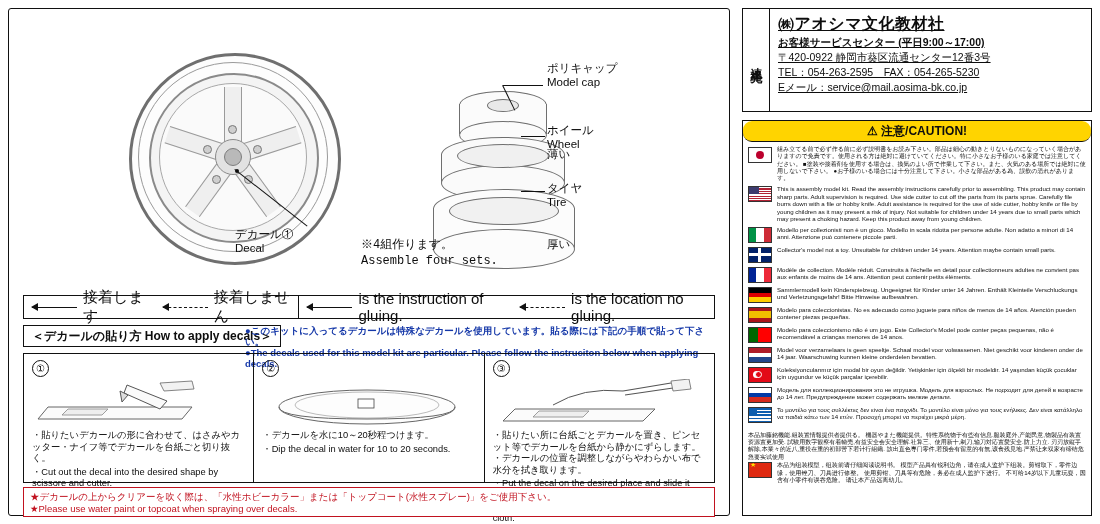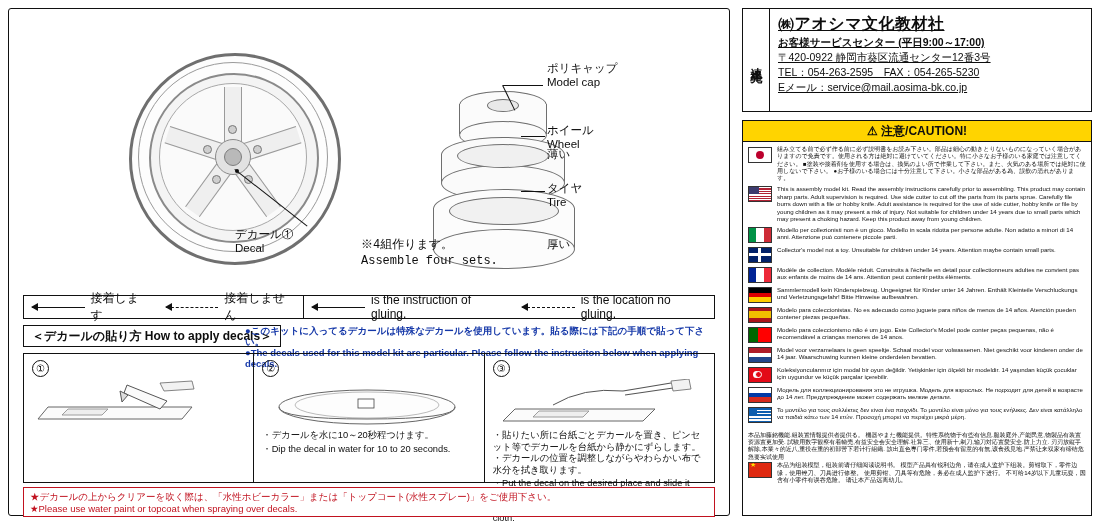--- a/index.html
+++ b/index.html
@@ -90,21 +90,21 @@
   .dotend{position:absolute;width:4px;height:4px;border-radius:50%;background:#111;}
 
   .note4{
     position:absolute;left:352px;top:228px;font-size:12px;line-height:16px;font-family:Liberation Mono, monospace;
   }
 
   
   .legend{
     position:absolute;left:14px;top:286px;width:692px;height:24px;
     border:1px solid #111;box-sizing:border-box;display:flex;align-items:center;
-    font-size:12px;
+    font-size:15px;
   }
   .legend .cell{display:flex;align-items:center;gap:6px;padding:0 8px;height:100%;}
   .legend .div{width:1px;height:100%;background:#111;}
   .arrow-solid{display:inline-block;width:54px;height:1px;background:#111;position:relative;}
   .arrow-solid:before{content:"";position:absolute;left:-1px;top:-4px;border-top:4px solid transparent;border-bottom:4px solid transparent;border-right:7px solid #111;}
   .arrow-dash{display:inline-block;width:54px;height:0;border-top:1px dashed #111;position:relative;}
   .arrow-dash:before{content:"";position:absolute;left:-1px;top:-5px;border-top:4px solid transparent;border-bottom:4px solid transparent;border-right:7px solid #111;}
 
   
   .decal-head{
@@ -157,21 +157,21 @@
   .co-name{font-size:16px;font-weight:bold;letter-spacing:0.5px;}
   .co-line{font-size:10.5px;line-height:15px;}
   .co-line.b{font-weight:bold;}
 
   .caution{
     position:absolute;left:0;top:112px;width:350px;height:396px;
     border:1.5px solid #111;box-sizing:border-box;background:#fff;
   }
   .caution-head{
     height:20px;background:#ffd400;border-bottom:1px solid #111;
-    font-size:12px;font-weight:bold;text-align:center;line-height:20px;
+    font-size:12px;font-weight:bold;text-align:center;line-height:20px;border-radius:9px;
   }
   .caution-list{padding:4px 5px;box-sizing:border-box;}
   .crow{display:flex;gap:5px;margin-bottom:3px;}
   .flag{
     width:22px;min-width:22px;height:14px;border:0.8px solid #333;position:relative;
     overflow:hidden;margin-top:1px;
   }
   .ctext{font-size:6.1px;line-height:7.4px;color:#111;}
   .ctext.jp{font-size:6.0px;line-height:7.3px;}
   .jp-block{font-size:6.0px;line-height:7.4px;padding:2px 5px 0 5px;}
@@ -316,20 +316,24 @@
         <span class="num">①</span>
         <div class="art">
           <svg width="200" height="48" viewBox="0 0 200 48">
             <path d="M6 40 L150 40 L160 28 L16 28 Z" fill="#fbfbfb" stroke="#666" stroke-width="1"></path>
             <path d="M30 36 L70 36 L76 30 L36 30 Z" fill="#eee" stroke="#888" stroke-width="0.8"></path>
             <path d="M95 6 L135 22 L128 30 L92 14 Z" fill="#fafafa" stroke="#555" stroke-width="1"></path>
             <path d="M88 12 L96 16 L90 23 Z" fill="#ddd" stroke="#555" stroke-width="1"></path>
             <path d="M128 4 L160 2 L162 10 L132 12 Z" fill="#f2f2f2" stroke="#666" stroke-width="0.8"></path>
           </svg>
         </div>
+        <div class="stxt">
+          <span>・貼りたいデカールの形に合わせて、はさみやカッター・ナイフ等でデカールを台紙ごと切り抜く。</span>
+          <span class="en">・Cut out the decal into the desired shape by scissore and cutter.</span>
+        </div>
       </div>
 
       <div class="step">
         <span class="num">②</span>
         <div class="art">
           <svg width="210" height="48" viewBox="0 0 210 48">
             <ellipse cx="105" cy="28" rx="88" ry="17" fill="#fdfdfd" stroke="#666" stroke-width="1"></ellipse>
             <ellipse cx="105" cy="26" rx="72" ry="13" fill="none" stroke="#aaa" stroke-width="0.8"></ellipse>
             <rect x="96" y="20" width="16" height="9" fill="#fff" stroke="#444" stroke-width="0.8"></rect>
             <path d="M17 28 q0 12 88 12 q88 0 88 -12" fill="none" stroke="#666" stroke-width="1"></path>

